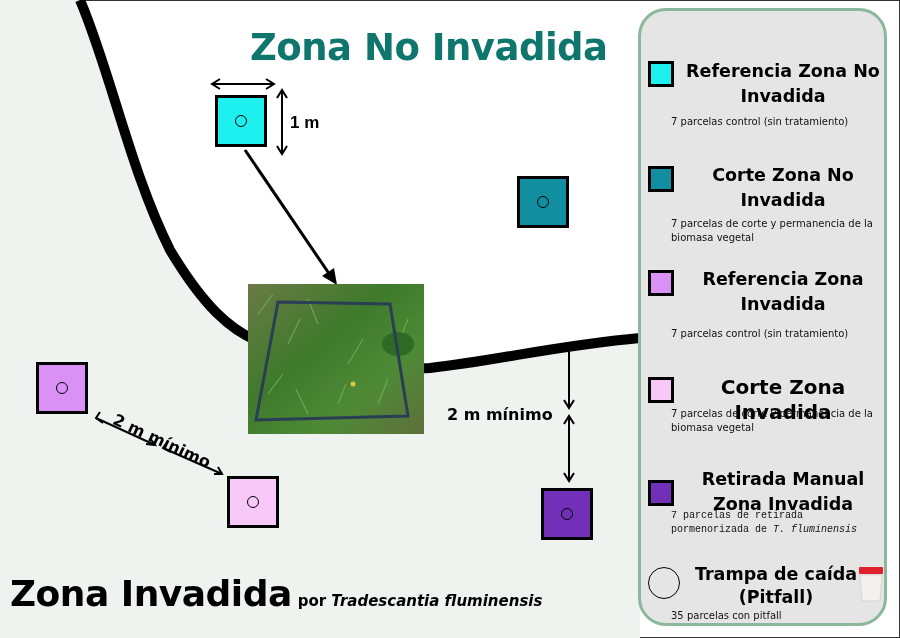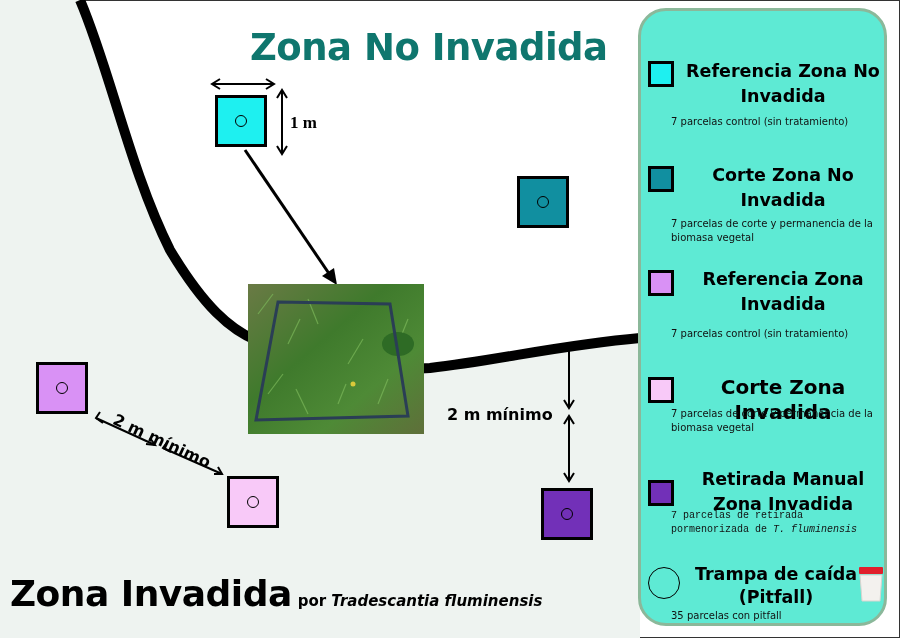--- a/index.html
+++ b/index.html
@@ -8,21 +8,21 @@
   svg.bg{position:absolute;left:0;top:0;}
   .title-top{position:absolute;left:250px;top:26px;font-size:37px;font-weight:bold;color:#0f766e;letter-spacing:-0.5px;white-space:nowrap;}
   .title-bottom{position:absolute;left:10px;top:573px;white-space:nowrap;}
   .title-bottom .big{font-size:36px;font-weight:bold;letter-spacing:-0.5px;}
   .title-bottom .por{font-size:15px;font-weight:bold;margin-left:6px;}
   .title-bottom .sp{font-size:15px;font-weight:bold;font-style:italic;margin-top:32px;}
   .plot{position:absolute;width:52px;height:52px;border:3px solid #000;box-sizing:border-box;}
   .plot .hole{position:absolute;left:50%;top:50%;width:12px;height:12px;margin:-6px 0 0 -6px;border:1.5px solid #000;border-radius:50%;box-sizing:border-box;}
   .lbl{position:absolute;font-weight:bold;color:#000;white-space:nowrap;}
   .photo{position:absolute;left:248px;top:284px;width:176px;height:150px;overflow:hidden;}
-  .legend{position:absolute;left:638px;top:8px;width:249px;height:618px;border:3px solid #8bb89a;border-radius:28px;box-sizing:border-box;background:#5eead4;}
+  .legend{position:absolute;left:638px;top:8px;width:249px;height:618px;border:3px solid #8bb89a;border-radius:28px;box-sizing:border-box;background:#e5e5e5;}
   .li{position:absolute;left:0;width:243px;}
   .li .sw{position:absolute;left:7px;width:26px;height:26px;border:3px solid #000;box-sizing:border-box;}
   .li .name{position:absolute;left:42px;width:200px;text-align:center;font-weight:bold;font-size:17.5px;line-height:25px;}
   .li .desc{position:absolute;left:30px;width:210px;text-align:left;font-size:10px;line-height:14px;color:#111;}
   .pit-sw{position:absolute;left:7px;width:32px;height:32px;border:1.5px solid #000;border-radius:50%;box-sizing:border-box;}
 </style>
 </head>
 <body>
 
 <div id="frame"></div>
@@ -71,21 +71,21 @@
 <div class="plot" style="left:36px;top:362px;background:#d991f5;">
     <div class="hole"></div>
   </div>
 <div class="plot" style="left:227px;top:476px;background:#f8c9f8;">
     <div class="hole"></div>
   </div>
 <div class="plot" style="left:541px;top:488px;background:#7230b8;">
     <div class="hole"></div>
   </div>
 
-<div class="lbl" style="left:290px;top:113px;font-size:17px;font-family:Liberation Serif, serif;">1 m</div>
+<div class="lbl" style="left:290px;top:113px;font-size:17px;font-family:Liberation Sans, sans-serif;">1 m</div>
 <div class="lbl" style="left:118px;top:410px;font-size:16px;transform:rotate(25deg);transform-origin:left top;">2 m mínimo</div>
 <div class="lbl" style="left:447px;top:405px;font-size:16px;">2 m mínimo</div>
 
 <div class="photo">
   <svg width="176" height="150">
     <defs>
       <linearGradient id="g1" x1="0" y1="0" x2="1" y2="1">
         <stop offset="0" stop-color="#6a7a45"></stop>
           <stop offset="0.4" stop-color="#3f7a2c"></stop>
           <stop offset="0.7" stop-color="#4e8a36"></stop>

